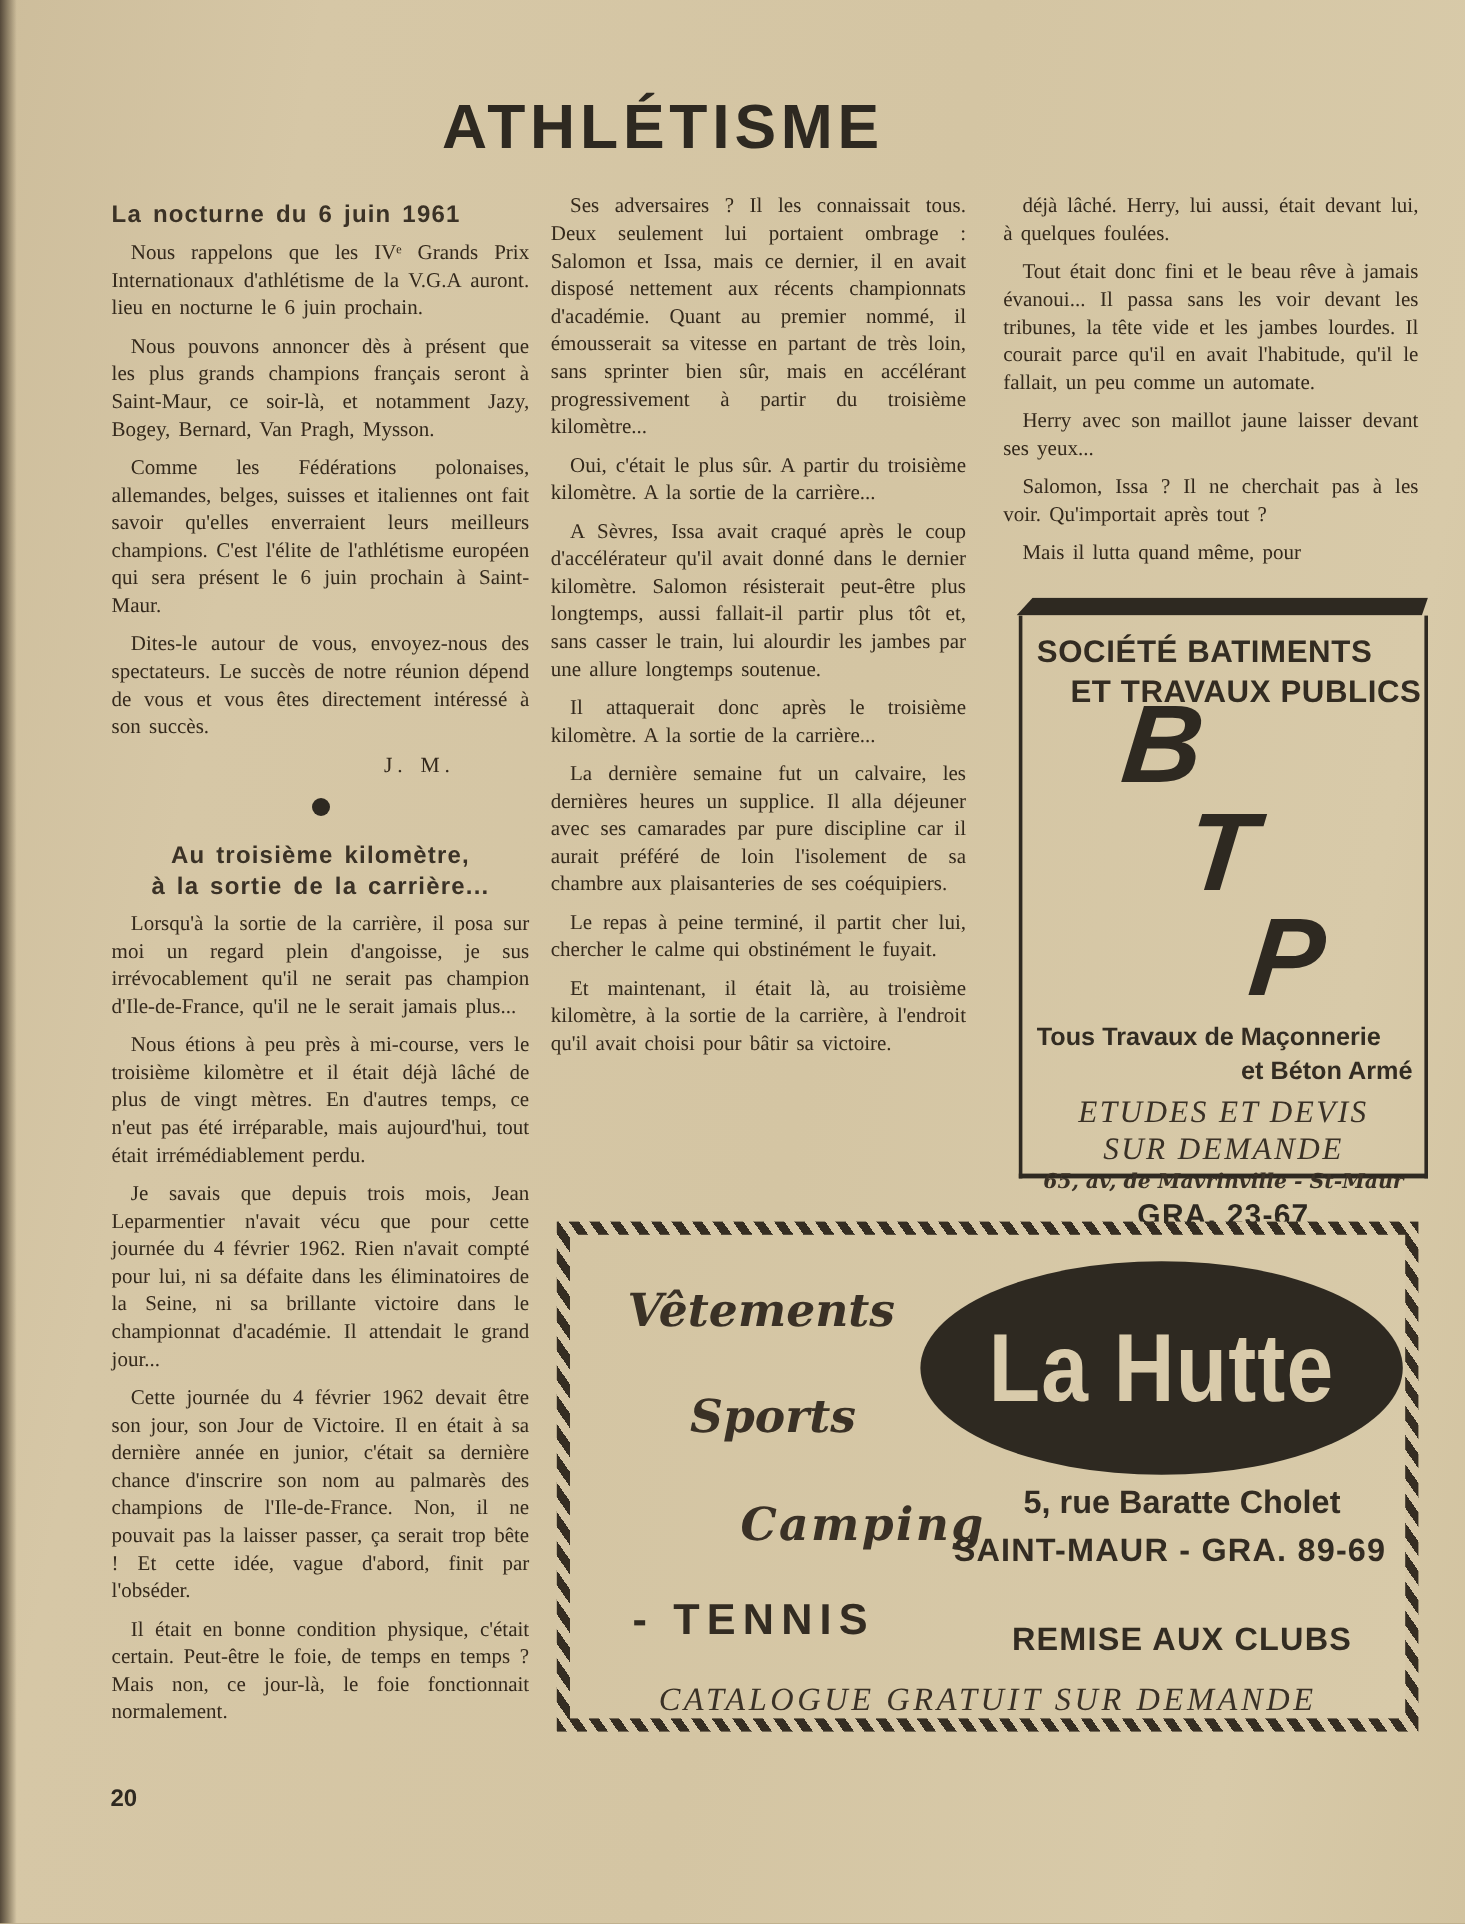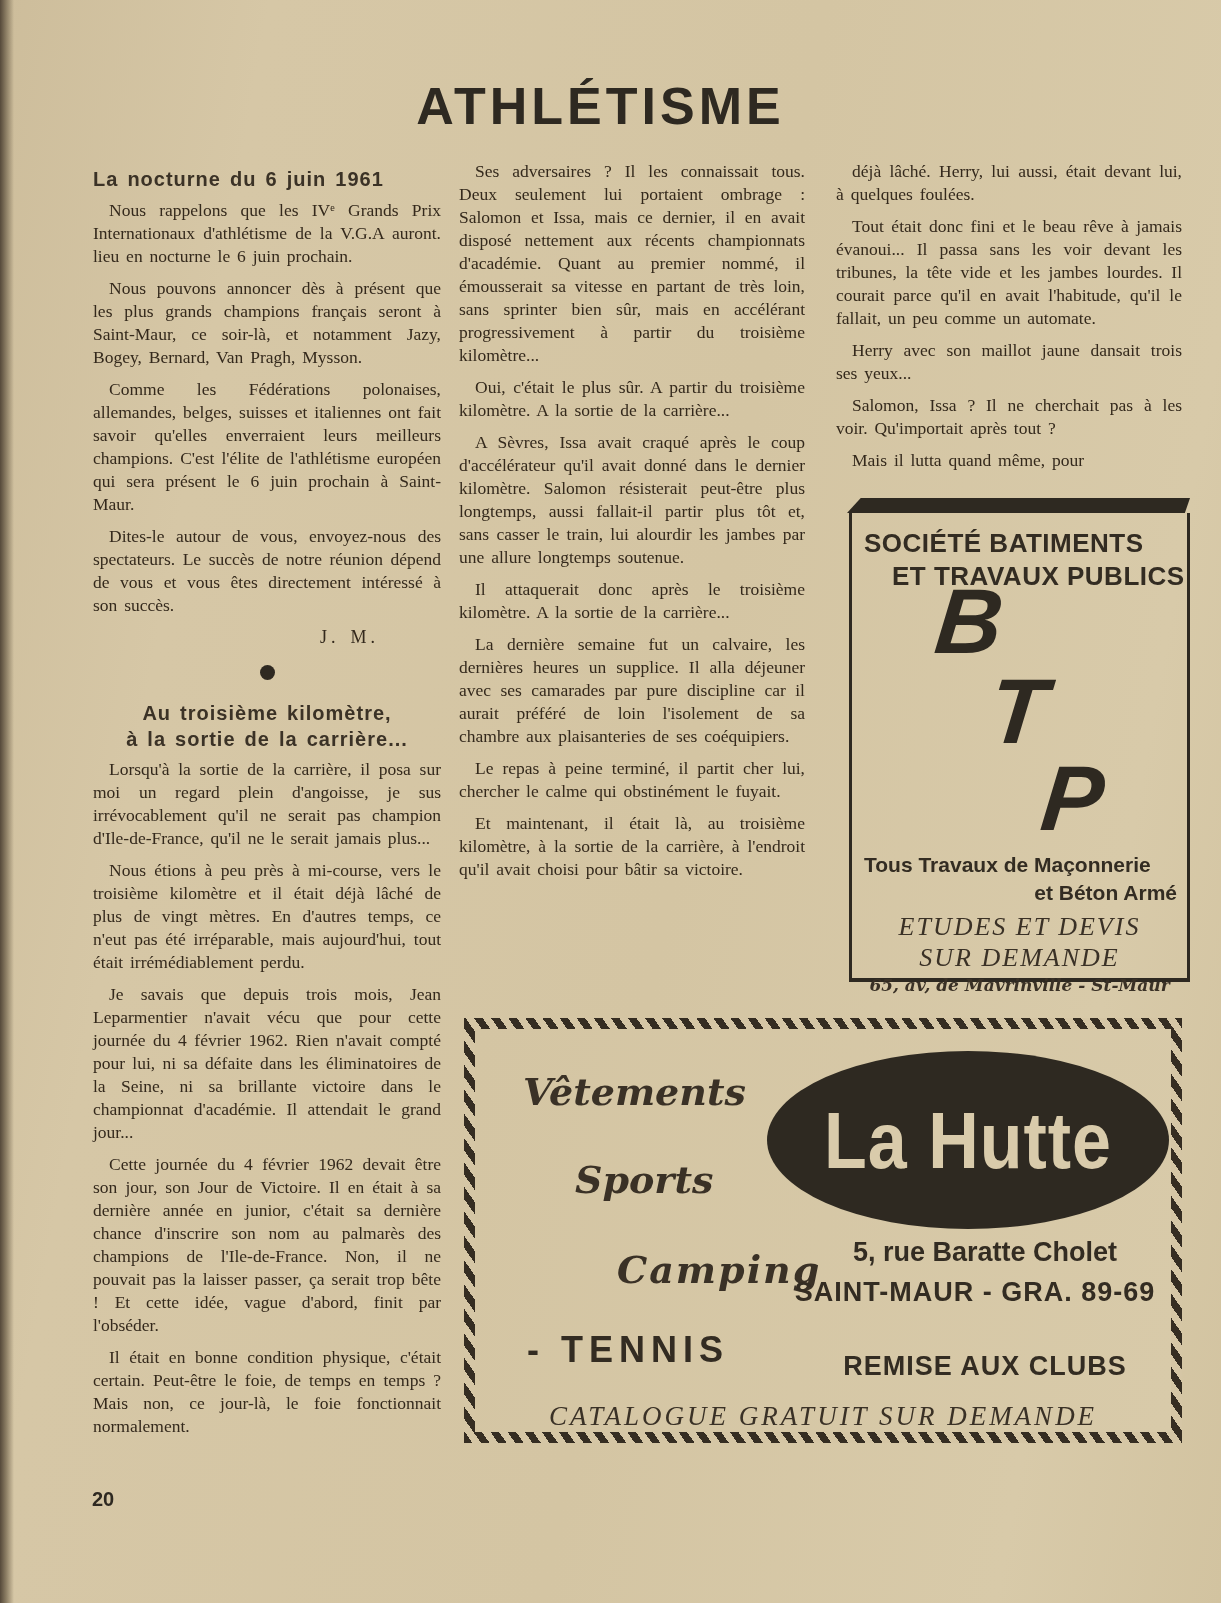--- a/index.html
+++ b/index.html
@@ -19,21 +19,20 @@
   .edge-left{
     position:absolute;left:0;top:0;width:14px;height:1603px;
     background:linear-gradient(90deg,#55493a 0%, #8d7f65 45%, rgba(141,127,101,0) 100%);
   }
   .page-title{
     position:absolute;left:0;top:76px;width:1105px;
     text-align:center;
     font-family:"Liberation Sans", sans-serif;
     font-weight:bold;font-size:52px;letter-spacing:4px;
     color:#2e2921;
-    padding-left:48px;
   }
   .col{
     position:absolute;top:168px;
     width:348px;
     font-size:17.5px;line-height:23px;
     text-align:justify;
     word-spacing:2.5px;
     color:#34291c;
   }
   #col1{left:93px;}
@@ -203,21 +202,21 @@
     <p>A Sèvres, Issa avait craqué après le coup d'accélérateur qu'il avait donné dans le dernier kilomètre. Salomon résisterait peut-être plus longtemps, aussi fallait-il partir plus tôt et, sans casser le train, lui alourdir les jambes par une allure longtemps soutenue.</p>
     <p>Il attaquerait donc après le troisième kilomètre. A la sortie de la carrière...</p>
     <p>La dernière semaine fut un calvaire, les dernières heures un supplice. Il alla déjeuner avec ses camarades par pure discipline car il aurait préféré de loin l'isolement de sa chambre aux plaisanteries de ses coéquipiers.</p>
     <p>Le repas à peine terminé, il partit cher lui, chercher le calme qui obstinément le fuyait.</p>
     <p>Et maintenant, il était là, au troisième kilomètre, à la sortie de la carrière, à l'endroit qu'il avait choisi pour bâtir sa victoire.</p>
   </div>
 
   <div class="col" id="col3">
     <p>déjà lâché. Herry, lui aussi, était devant lui, à quelques foulées.</p>
     <p>Tout était donc fini et le beau rêve à jamais évanoui... Il passa sans les voir devant les tribunes, la tête vide et les jambes lourdes. Il courait parce qu'il en avait l'habitude, qu'il le fallait, un peu comme un automate.</p>
-    <p>Herry avec son maillot jaune dansait trois ses yeux...</p>
+    <p>Herry avec son maillot jaune laisser devant ses yeux...</p>
     <p>Salomon, Issa ? Il ne cherchait pas à les voir. Qu'importait après tout ?</p>
     <p>Mais il lutta quand même, pour</p>
   </div>
 
   <div class="btp-ad">
     <div class="btp-topbar"></div>
     <div class="btp-box">
       <div class="btp-title">
         <span>SOCIÉTÉ BATIMENTS</span>
         <span class="l2">ET TRAVAUX PUBLICS</span>
@@ -225,20 +224,21 @@
       <div class="btp-letter b">B</div>
       <div class="btp-letter t">T</div>
       <div class="btp-letter p">P</div>
       <div class="btp-masonry">Tous Travaux de Maçonnerie</div>
       <div class="btp-beton">et Béton Armé</div>
       <div class="btp-etudes">
         <span>ETUDES ET DEVIS</span><br>
         <span>SUR DEMANDE</span>
       </div>
       <div class="btp-address">65, av, de Mavrinville - St-Maur</div>
+      <div class="btp-phone">GRA. 23-67</div>
     </div>
   </div>
 
   <div class="hutte-ad">
     <div class="hutte-inner">
       <div class="hutte-item i0">Vêtements</div>
       <div class="hutte-item i1">Sports</div>
       <div class="hutte-item i2">Camping</div>
       <div class="hutte-tennis">- TENNIS</div>
       <div class="hutte-logo">

